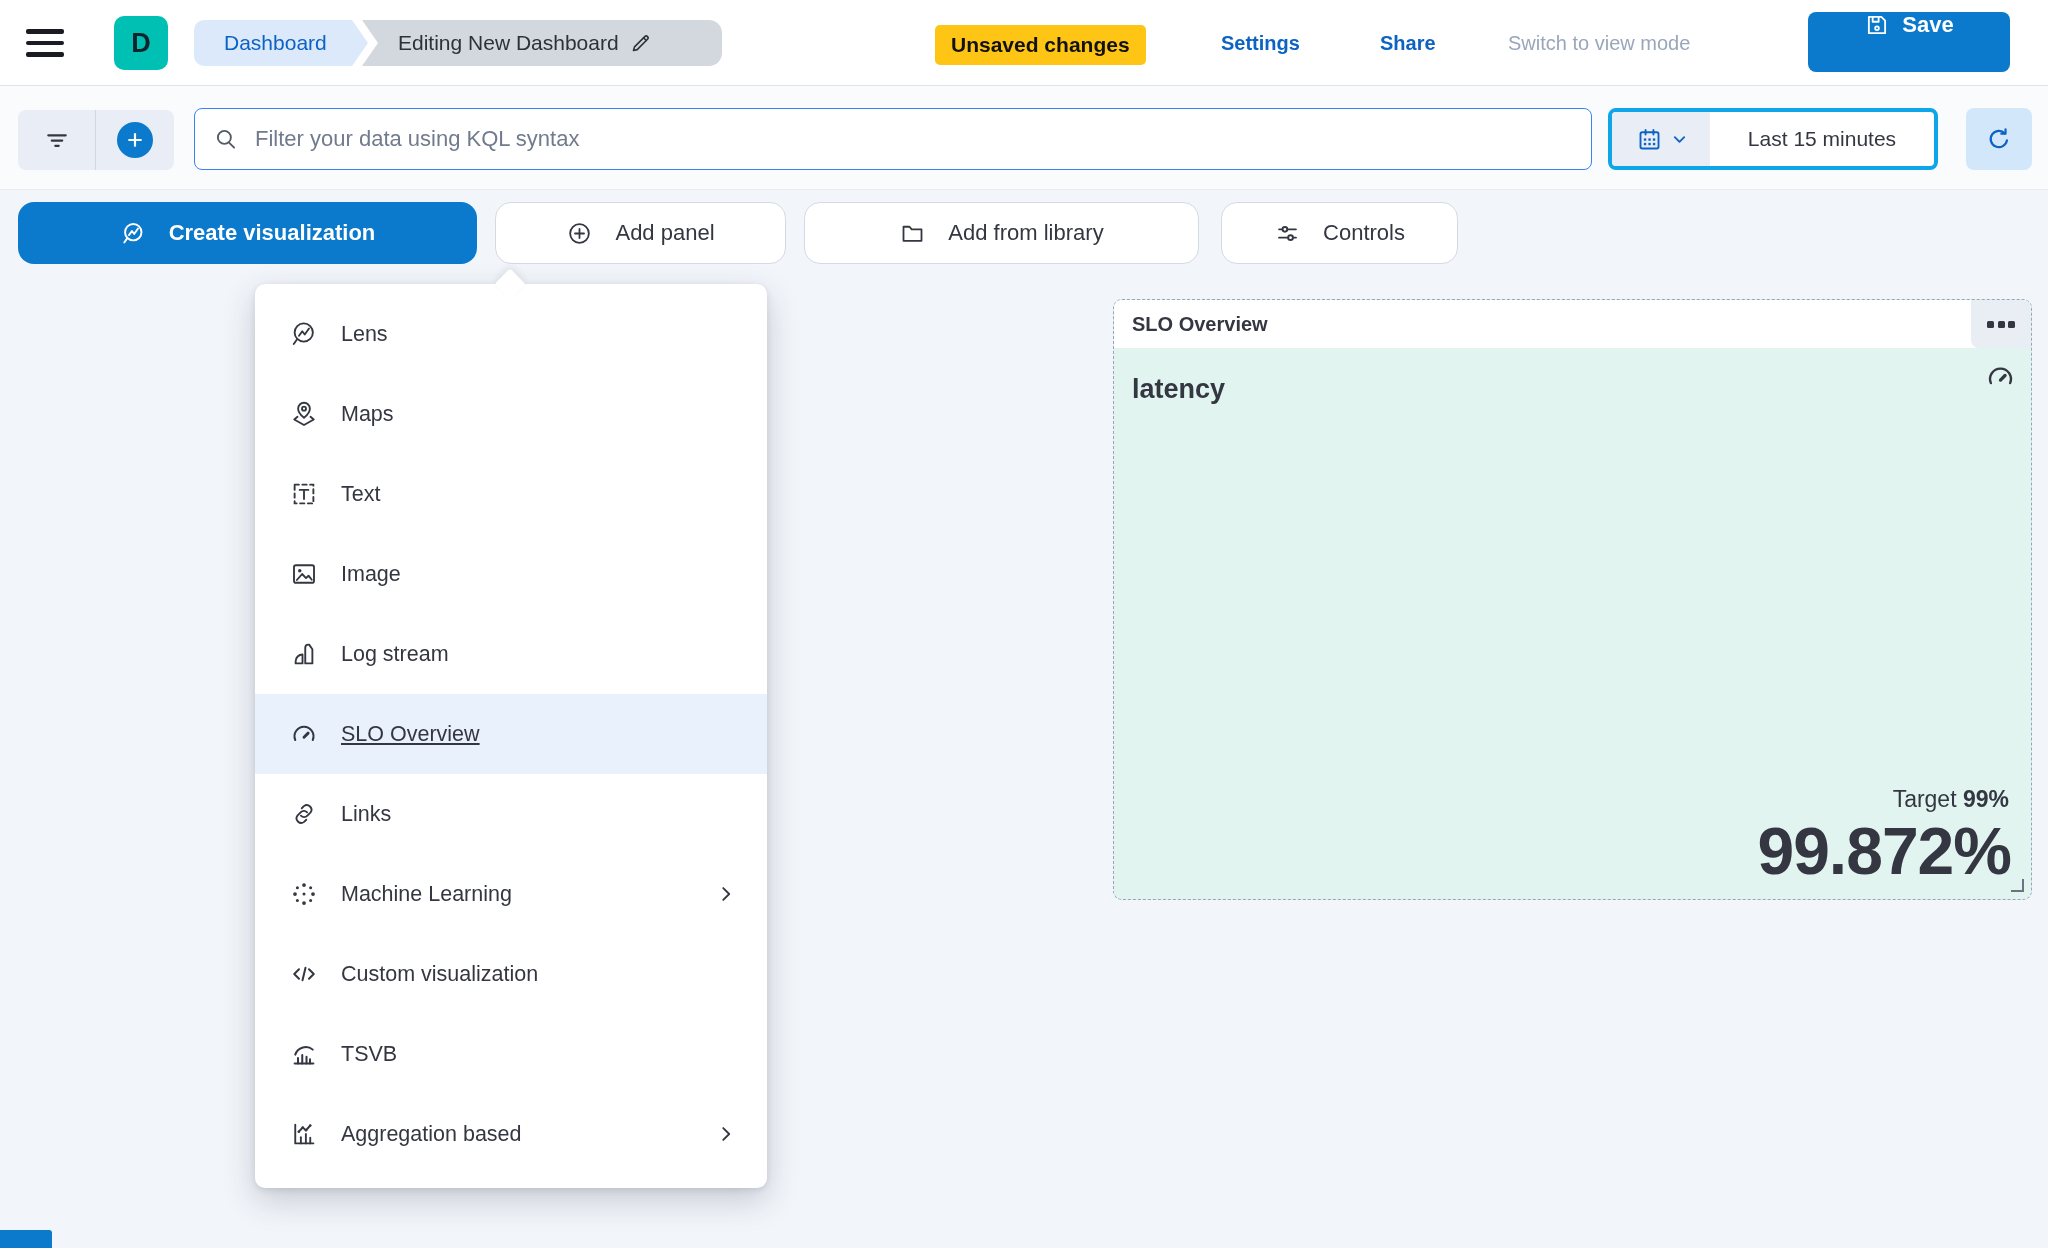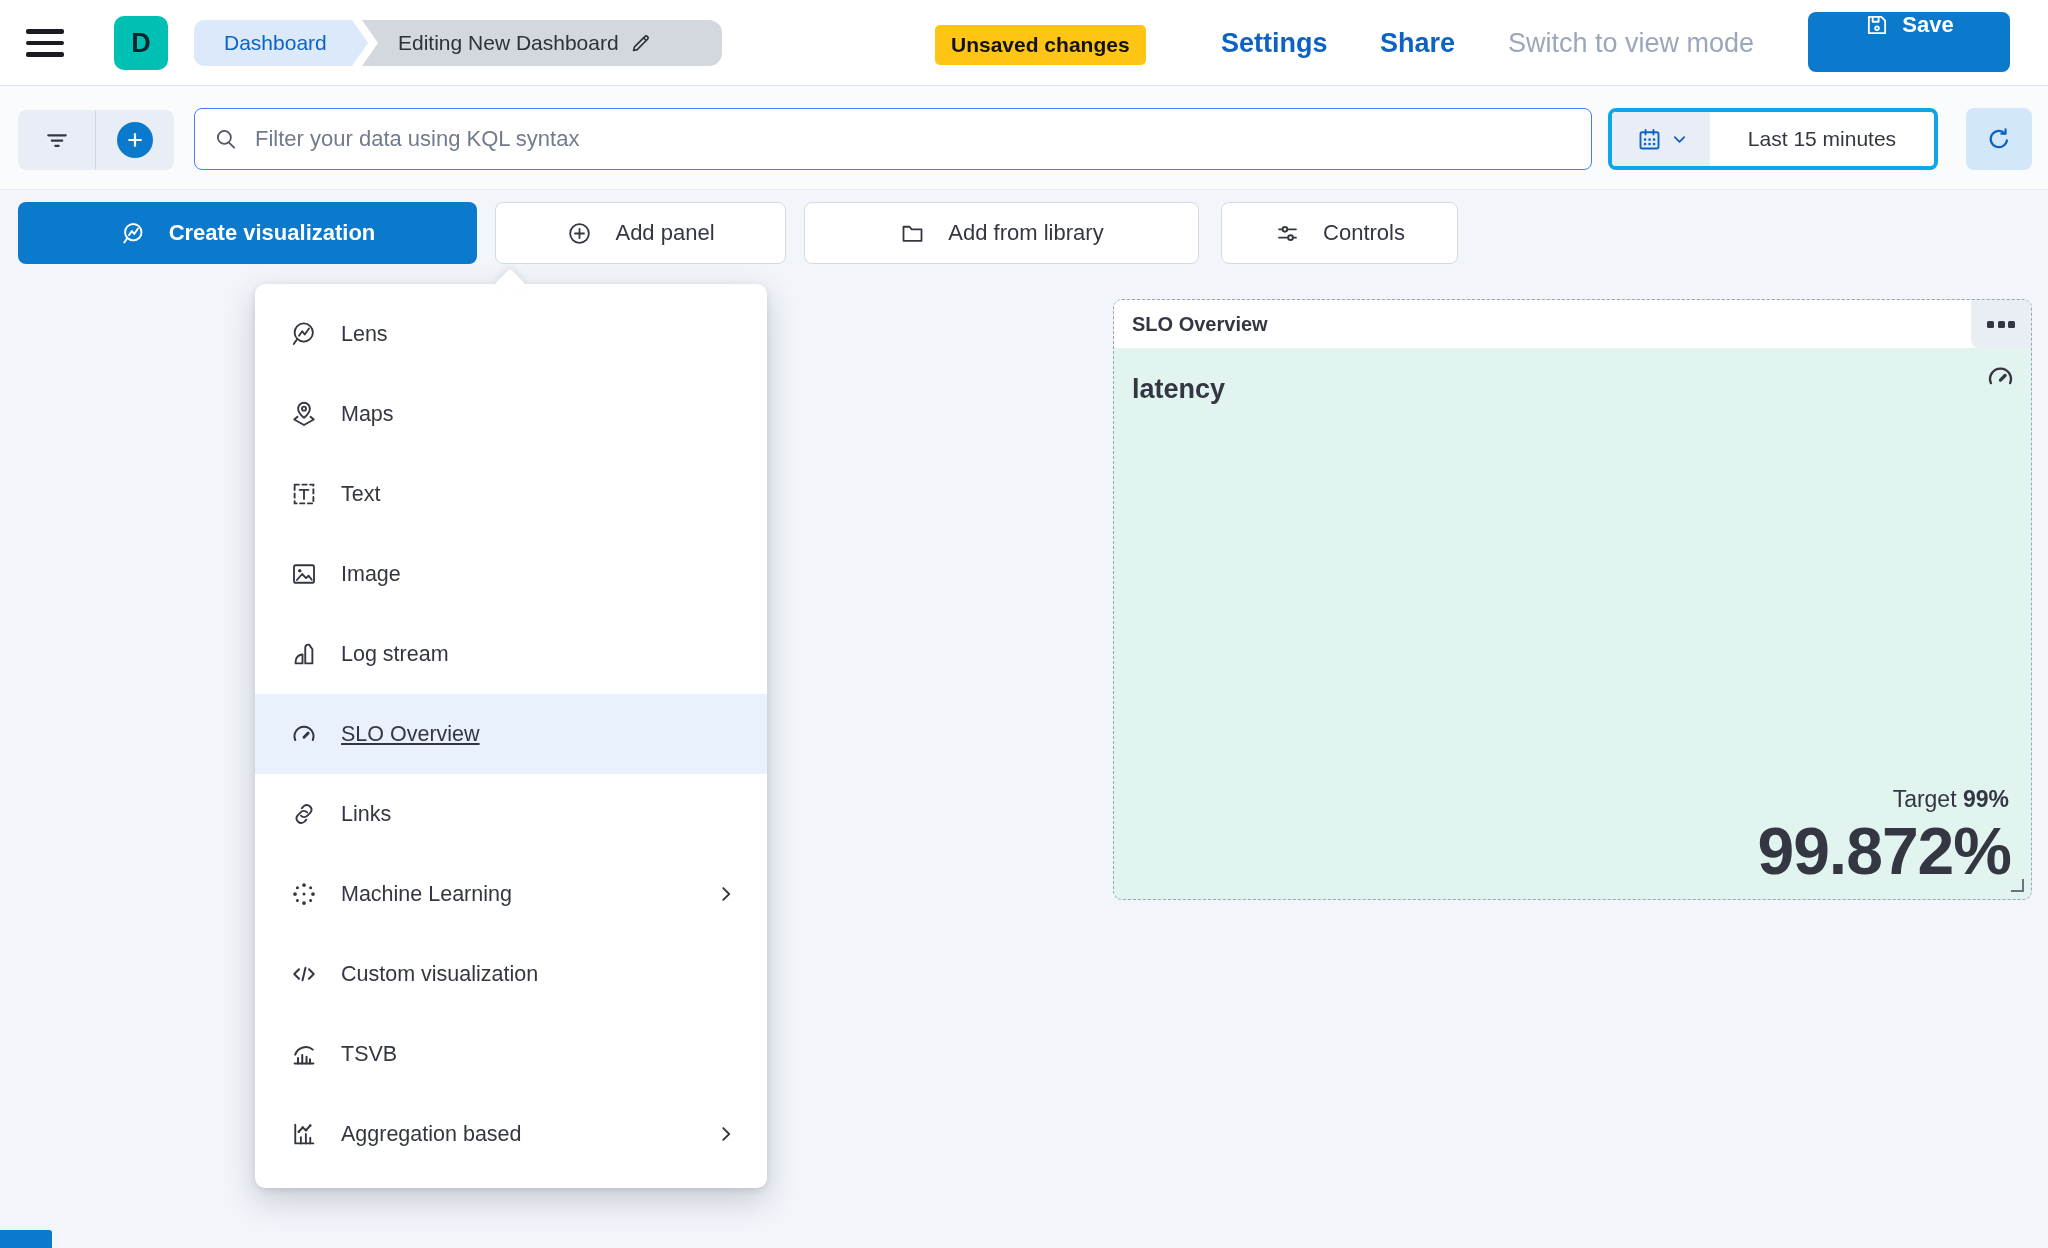--- a/index.html
+++ b/index.html
@@ -9,42 +9,42 @@
   
   .topbar { position:absolute; left:0; top:0; width:2048px; height:86px; background:#fff; border-bottom:1px solid #dde3ec; z-index:30; }
   .hamburger { position:absolute; left:26px; top:24px; width:44px; height:38px; display:flex; flex-direction:column; justify-content:center; gap:7px; cursor:pointer; }
   .hamburger span { display:block; width:38px; height:4.5px; background:#1a1c21; border-radius:2px; }
   .logo { position:absolute; left:114px; top:16px; width:54px; height:54px; border-radius:10px; background:#00bfb3; display:flex; align-items:center; justify-content:center; font-size:27px; font-weight:700; color:#10242b; }
   .crumb1 { position:absolute; left:194px; top:20px; height:46px; background:#dbe9fb; border-radius:10px 0 0 10px; display:flex; align-items:center; padding-left:30px; width:158px; font-size:21px; font-weight:500; color:#0c63c4; z-index:2; }
   .crumb1::after { content:""; position:absolute; right:-16px; top:0; border-left:16px solid #dbe9fb; border-top:23px solid transparent; border-bottom:23px solid transparent; }
   .crumb2 { position:absolute; left:362px; top:20px; height:46px; width:360px; background:#d3d7de; border-radius:0 13px 13px 0; display:flex; align-items:center; padding-left:36px; font-size:21px; font-weight:500; color:#2d3138; z-index:1; gap:10px; }
   .crumb2::before { content:""; position:absolute; left:0; top:0; border-left:16px solid #ffffff; border-top:23px solid transparent; border-bottom:23px solid transparent; }
   .badge-warning { position:absolute; left:935px; top:25px; height:40px; background:#fec514; border-radius:5px; display:flex; align-items:center; padding:0 16px; font-size:21px; font-weight:700; color:#121212; }
-  .top-link { position:absolute; top:0; height:86px; display:flex; align-items:center; font-size:27px; font-weight:600; color:#0c63c4; cursor:pointer; }
+  .top-link { position:absolute; top:0; height:86px; display:flex; align-items:center; font-size:20px; font-weight:600; color:#0c63c4; cursor:pointer; }
   .top-link.disabled { color:#9aa7ba; cursor:default; font-weight:500; }
   .link-settings { left:1221px; } .link-share { left:1380px; } .link-viewmode { left:1508px; }
   .save-btn { position:absolute; left:1808px; top:12px; width:202px; height:60px; background:#0b79cc; border:none; border-radius:8px; color:#fff; font-size:22px; font-weight:700; display:flex; align-items:flex-start; justify-content:center; gap:12px; cursor:pointer; font-family:inherit; }
 
   
   .filterbar { position:absolute; left:0; top:86px; width:2048px; height:104px; background:#fafbfd; border-bottom:1px solid #e7ecf3; z-index:20; }
   .filter-group { position:absolute; left:18px; top:24px; width:156px; height:60px; background:#e9eef6; border-radius:8px; display:flex; }
   .filter-group .cell { width:78px; display:flex; align-items:center; justify-content:center; cursor:pointer; }
   .filter-group .cell:first-child { border-right:1px solid #cfd7e2; }
   .add-filter-circle { width:36px; height:36px; border-radius:50%; background:#0b79cc; display:flex; align-items:center; justify-content:center; }
   .kql-box { position:absolute; left:194px; top:22px; width:1398px; height:62px; background:#fff; border:1px solid #3b82f6; border-radius:8px; display:flex; align-items:center; padding:0 18px; gap:16px; }
   .kql-box input { flex:1; border:none; outline:none; font-size:22px; color:#343741; background:transparent; font-family:inherit; }
   .kql-box input::placeholder { color:#717b8e; }
   .time-group { position:absolute; left:1608px; top:22px; width:330px; height:62px; border:4px solid #0ea5e9; border-radius:8px; display:flex; overflow:hidden; background:#fff; }
   .time-group .cal-seg { width:98px; background:#e9eef6; display:flex; align-items:center; justify-content:center; gap:9px; cursor:pointer; }
   .time-group .range-seg { flex:1; display:flex; align-items:center; justify-content:center; font-size:21px; font-weight:500; color:#343741; cursor:pointer; }
   .refresh-btn { position:absolute; left:1966px; top:22px; width:66px; height:62px; background:#d2e7f9; border:none; border-radius:8px; display:flex; align-items:center; justify-content:center; cursor:pointer; }
 
   
   .toolbar { position:absolute; left:0; top:190px; width:2048px; height:84px; z-index:10; }
-  .tb-btn { position:absolute; top:12px; height:62px; border-radius:8px; display:flex; align-items:center; justify-content:center; gap:22px; font-size:22px; cursor:pointer; border:1px solid #d3dae6; background:#fff; color:#343741; font-weight:500; font-family:inherit; }
+  .tb-btn { position:absolute; top:12px; height:62px; border-radius:16px; display:flex; align-items:center; justify-content:center; gap:22px; font-size:22px; cursor:pointer; border:1px solid #d3dae6; background:#fff; color:#343741; font-weight:500; font-family:inherit; }
   .tb-primary { background:#0b79cc; border:none; color:#fff; font-weight:700; }
   .btn-createviz { left:18px; width:459px; }
   .btn-addpanel { left:495px; width:291px; }
   .btn-addlib { left:804px; width:395px; }
   .btn-controls { left:1221px; width:237px; }
 
   
   .popover { position:absolute; left:255px; top:284px; width:512px; height:904px; background:#fff; border-radius:10px; box-shadow:0 12px 32px rgba(45,55,75,.22), 0 2px 6px rgba(45,55,75,.12); z-index:15; padding:10px 0; }
   .popover-arrow { position:absolute; left:499px; top:273px; width:22px; height:22px; background:#fff; transform:rotate(45deg); border-radius:3px; z-index:16; box-shadow:-3px -3px 6px rgba(45,55,75,.08); }
   .menu-item { height:80px; display:flex; align-items:center; padding:0 30px 0 34px; gap:22px; font-size:21.5px; color:#343741; cursor:pointer; }

